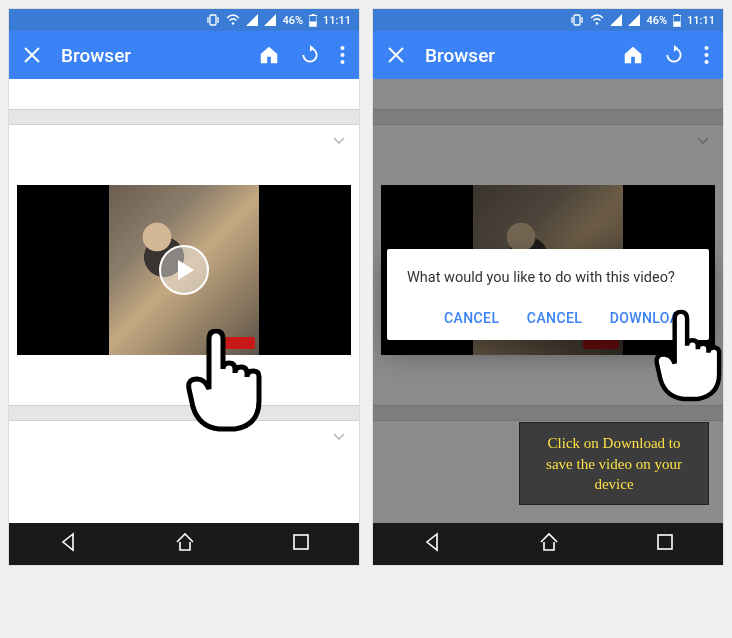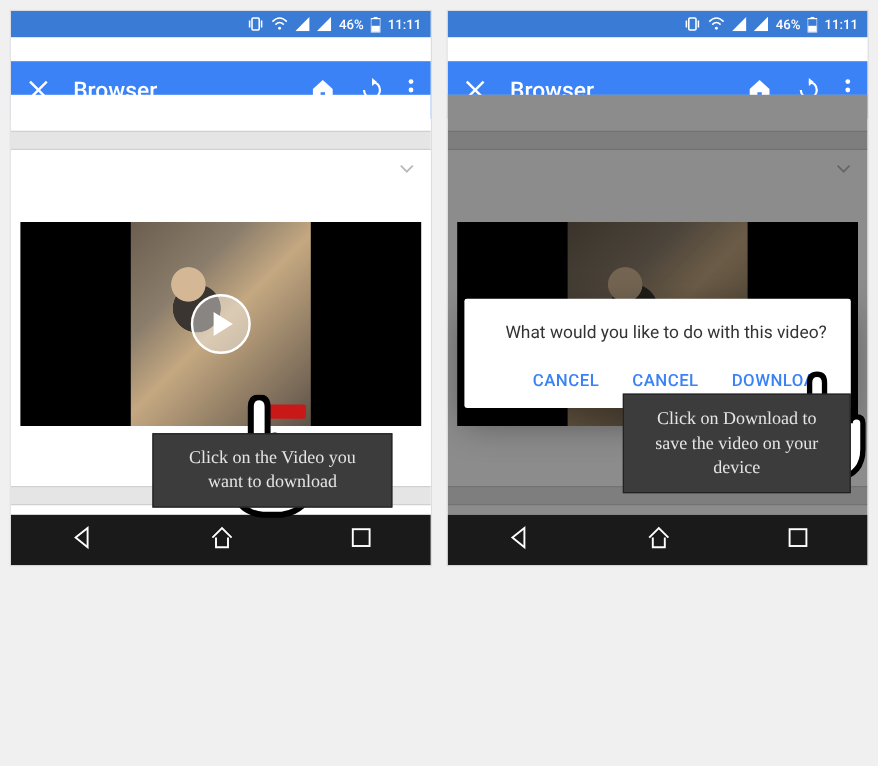--- a/index.html
+++ b/index.html
@@ -7,21 +7,21 @@
       font-family: Roboto, Arial, sans-serif;
       background: #f0f0f0;
       width: 732px;
       height: 638px;
       display: flex;
       gap: 12px;
       padding: 8px;
     }
     .phone {
       width: 352px;
-      height: 464px;
+      height: 558px;
       background: #fff;
       position: relative;
       overflow: hidden;
       border: 1px solid #ddd;
     }
     .status-bar {
       height: 22px;
       background: #3a7bd5;
       display: flex;
       justify-content: flex-end;
@@ -34,36 +34,34 @@
     }
     .status-bar .icon-small svg { display: block; }
     .app-bar {
       height: 48px;
       background: #3b82f6;
       display: flex;
       align-items: center;
       gap: 20px;
       padding: 0 14px;
       color: #fff;
-      margin-top: 20px;
     }
     .app-bar .title {
       flex: 1;
       font-size: 19px;
       font-weight: 500;
     }
     .app-bar svg { fill: #fff; display: block; }
     .content {
       position: absolute;
       top: 70px;
       bottom: 42px;
       left: 0;
       right: 0;
       background: #fff;
-      text-align: right;
     }
     .content.dimmed::after {
       content: "";
       position: absolute;
       inset: 0;
       background: rgba(0,0,0,0.45);
       z-index: 1;
     }
     .gray-bar {
       height: 16px;
@@ -143,21 +141,21 @@
       height: 42px;
       background: #1a1a1a;
       display: flex;
       justify-content: space-around;
       align-items: center;
     }
     .navbar svg { fill: none; stroke: #fff; stroke-width: 1.6; }
     .callout {
       position: absolute;
       background: #3c3c3c;
-      color: #e5e5e5;
+      color: #fde047;
       font-family: Georgia, 'Times New Roman', serif;
       font-size: 15px;
       text-align: center;
       padding: 10px 14px;
       border: 1px solid #222;
       z-index: 12;
       line-height: 1.35;
     }
     .dialog {
       position: absolute;
@@ -280,23 +278,20 @@
         </svg>
     </div>
   </div>
 
   <div class="pointer" style="left:170px; top:320px;">
     <svg width="90" height="110" viewBox="0 0 90 110">
       <path d="M30 10 Q30 2 37 2 Q44 2 44 10 L44 40 Q44 34 50 34 Q56 34 56 40 L56 44 Q56 38 62 38 Q68 38 68 44 L68 48 Q68 42 74 42 Q80 42 80 48 L80 72 Q80 96 56 100 L40 100 Q20 98 14 78 L10 60 Q8 50 18 50 Q26 50 30 60 Z" fill="#fff" stroke="#000" stroke-width="5"></path>
     </svg>
   </div>
 
-  <div class="callout" style="left:118px; bottom:48px; width:200px;">
-    <span>Click on the Video you want to download</span>
-  </div>
 
   <div class="navbar">
     <span><svg width="22" height="22" viewBox="0 0 22 22">
           <path d="M16 3 L6 11 L16 19 Z" fill="none" stroke="#fff"></path>
         </svg></span>
     <span><svg width="22" height="22" viewBox="0 0 22 22">
           <path d="M3 11 L11 3 L19 11 M6 11 V19 H16 V11" fill="none" stroke="#fff"></path>
         </svg></span>
     <span><svg width="20" height="20" viewBox="0 0 20 20">
           <rect x="3" y="3" width="14" height="14" fill="none" stroke="#fff"></rect>

